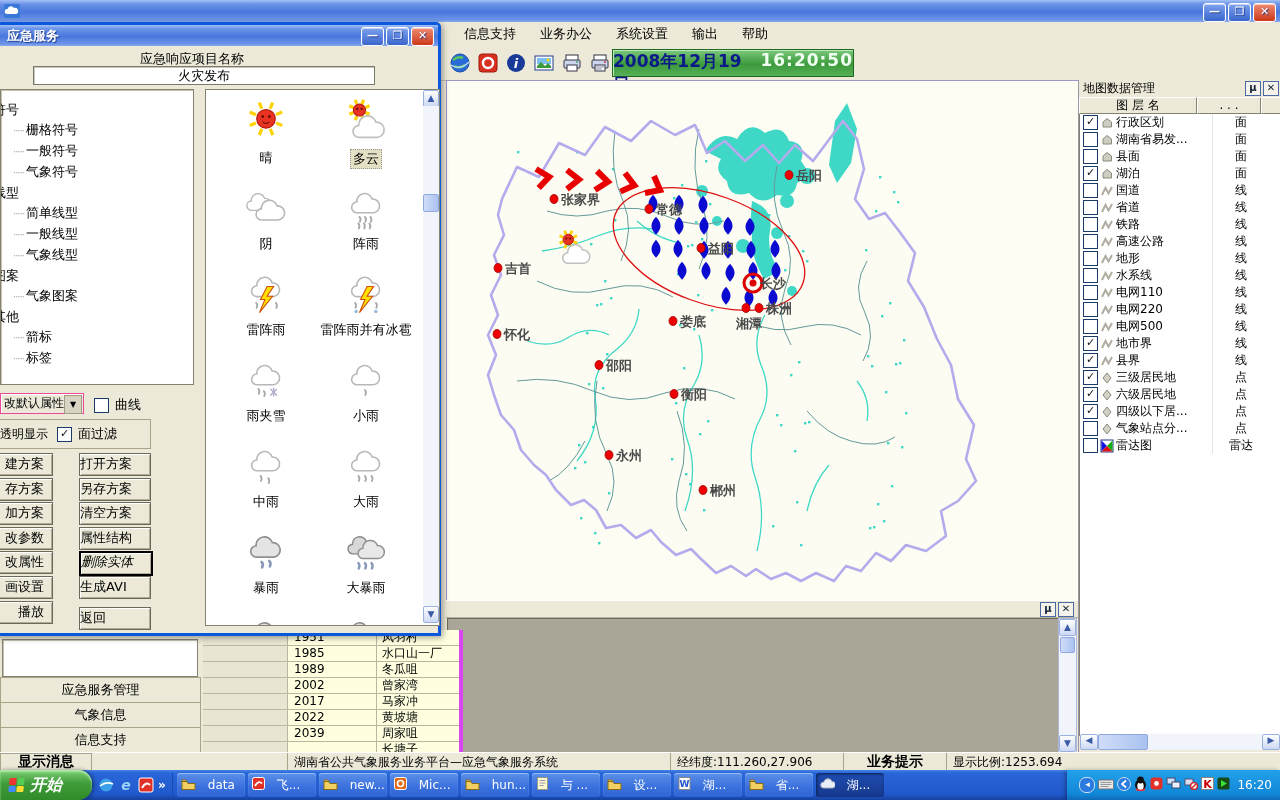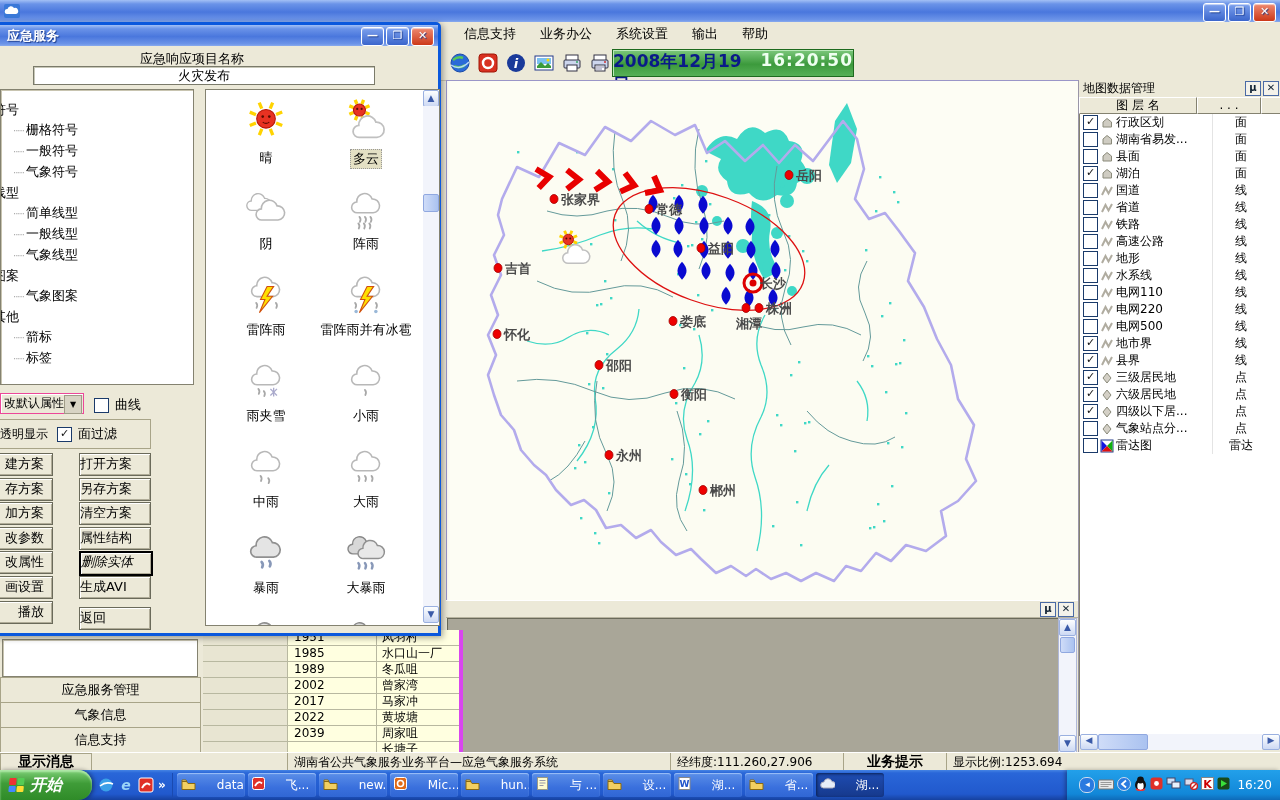--- a/index.html
+++ b/index.html
@@ -80,21 +80,21 @@
 
   
   #taskbar{left:0;top:770px;width:1280px;height:30px;
     background:linear-gradient(180deg,#4584e4 0%,#2966d8 10%,#2159cd 80%,#16419f 100%);display:flex;align-items:center}
   #start-btn{width:92px;height:30px;border-radius:0 14px 14px 0;
     background:linear-gradient(180deg,#7ed077 0%,#3f9c38 45%,#2f8b28 100%);
     box-shadow:inset 0 2px 2px #b0e8a8,2px 0 4px rgba(0,0,0,.4);
     color:#fff;font-style:italic;font-weight:bold;font-size:16px;display:flex;align-items:center;gap:5px;padding-left:8px;box-sizing:border-box}
   #quicklaunch{display:flex;align-items:center;gap:4px;padding:0 6px;border-right:1px solid #1a4ab0;height:24px}
   #tasks{display:flex;align-items:center;gap:3px;padding-left:4px;flex:1}
-  .task{width:68px;height:24px;border-radius:3px;display:flex;align-items:center;gap:21px;padding:0 4px;box-sizing:border-box;
+  .task{width:68px;height:24px;border-radius:3px;display:flex;align-items:center;gap:12px;padding:0 4px;box-sizing:border-box;
     background:linear-gradient(180deg,#5b8fe8,#3a70dd 60%,#3066d4);box-shadow:inset 0 1px 1px #9cc0f8;color:#fff;font-size:12px;white-space:nowrap;overflow:hidden}
   .task.active{background:linear-gradient(180deg,#1e4cb2,#16398c);box-shadow:inset 1px 1px 3px #0a2050}
   #tray{height:30px;display:flex;align-items:center;gap:3px;padding:0 8px 0 12px;
     background:linear-gradient(180deg,#22a0ea 0%,#1287d8 80%,#0e6ab8 100%);box-shadow:-2px 0 4px rgba(0,0,0,.3);color:#fff}
   #clock{font-size:12px;color:#fff;margin-left:4px}
 
   
   #dialog{left:-6px;top:22px;width:447px;height:614px;background:#ece9d8;
     border:3px solid #0a58dd;border-radius:5px 5px 0 0;box-shadow:2px 2px 6px rgba(0,0,0,.35);box-sizing:border-box}
   #dlg-title{position:absolute;left:0;top:0;width:441px;height:21px;

